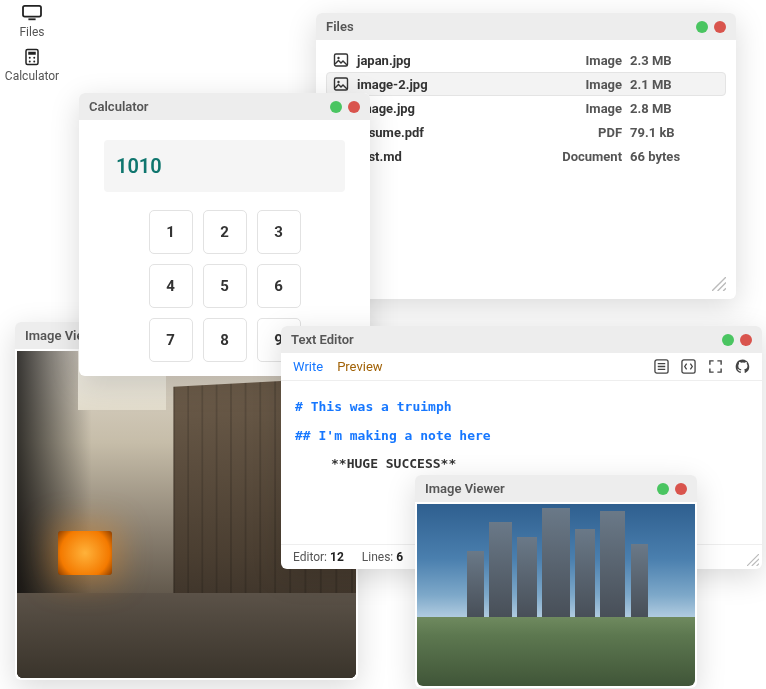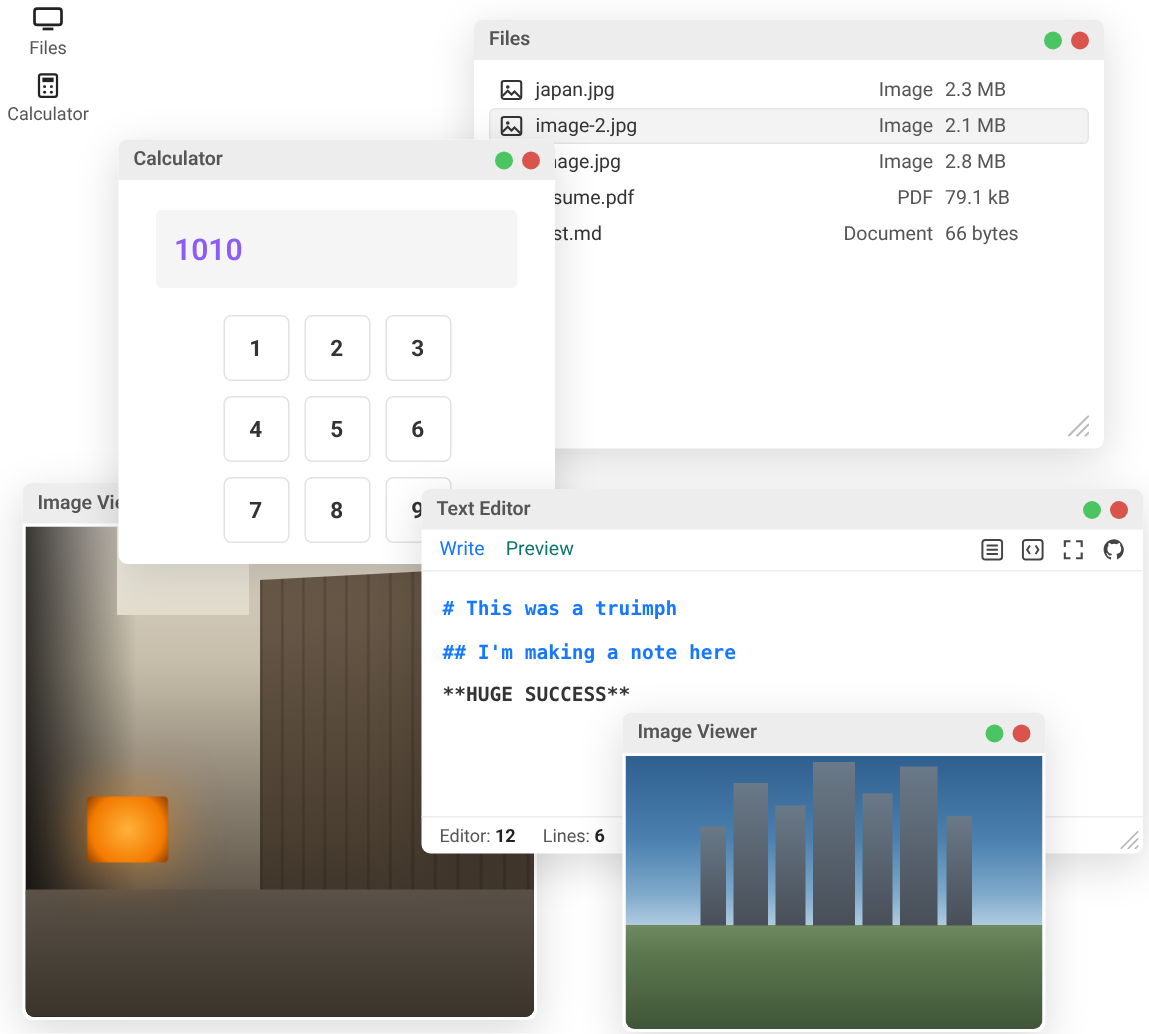--- a/index.html
+++ b/index.html
@@ -16,32 +16,32 @@
   .titlebar .title { font-weight: 600; font-size: 13px; color: #555; }
   .titlebar .controls { display: flex; gap: 6px; }
   .ctl { width: 12px; height: 12px; border-radius: 50%; display: inline-block; cursor: pointer; }
   .ctl.min { background: #4ac561; }
   .ctl.close { background: #d9544d; }
 
   
   #win-files { left: 316px; top: 13px; width: 420px; height: 286px; }
   #win-files .body { flex: 1; padding: 8px 10px 8px 10px; display: flex; flex-direction: column; overflow: hidden; }
   .file-list { flex: 1; border: 0; }
-  .file-row { display: flex; align-items: center; gap: 8px; padding: 3px 6px; border-radius: 4px; border: 1px solid transparent; cursor: pointer; }
+  .file-row { display: flex; align-items: center; gap: 8px; padding: 3px 6px; border-radius: 4px; border: 1px solid transparent; cursor: pointer; font-weight: bold; }
   .file-row.selected { background: #f3f3f3; border: 1px solid #e4e4e4; }
   .file-row .ficon { width: 16px; height: 16px; display: inline-flex; align-items: center; justify-content: center; }
   .file-row .fname { flex: 1.6; color: #333; }
   .file-row .ftype { flex: 1; text-align: right; color: #555; }
   .file-row .fsize { flex: 0.9; text-align: left; color: #555; }
   .files-resize { align-self: flex-end; width: 14px; height: 14px; color: #aaa; cursor: nwse-resize; }
 
   
   #win-calc { left: 79px; top: 93px; width: 291px; height: 283px; }
   #win-calc .body { flex: 1; padding: 20px 25px; display: flex; flex-direction: column; }
-  .calc-display { background: #f5f5f5; border-radius: 4px; padding: 14px 12px; font-size: 20px; font-weight: 600; color: #8b5cf6; margin-bottom: 18px; }
+  .calc-display { background: #f5f5f5; border-radius: 4px; padding: 14px 12px; font-size: 20px; font-weight: 600; color: #0f766e; margin-bottom: 18px; }
   .calc-grid { display: grid; grid-template-columns: repeat(3, 44px); grid-template-rows: repeat(3, 44px); gap: 10px; justify-content: center; }
   .calc-btn { display: flex; align-items: center; justify-content: center; border: 1px solid #e2e2e2; border-radius: 5px; font-size: 15px; font-weight: 700; color: #333; cursor: pointer; background: #fff; }
 
   
   #win-imgA { left: 15px; top: 322px; width: 343px; height: 358px; }
   #win-imgB { left: 415px; top: 475px; width: 282px; height: 213px; }
   .imgv-body { flex: 1; padding: 2px; display: flex; }
   .img-surface { flex: 1; border-radius: 0 0 6px 6px; overflow: hidden; }
 
   
@@ -77,27 +77,27 @@
   .photoB .b3 { left:36%; width:7%; height:44%; }
   .photoB .b4 { left:45%; width:10%; height:60%; }
   .photoB .b5 { left:57%; width:7%; height:48%; }
   .photoB .b6 { left:66%; width:9%; height:58%; }
   .photoB .b7 { left:77%; width:6%; height:40%; }
 
   
   #win-editor { left: 281px; top: 326px; width: 481px; height: 243px; }
   .ed-toolbar { display:flex; align-items:flex-end; justify-content:space-between; border-bottom:1px solid #eee; padding:6px 12px; }
   .ed-tabs { display:flex; gap:14px; }
-  .ed-tab { font-size:13px; color:#0f766e; cursor:pointer; }
+  .ed-tab { font-size:13px; color:#a16207; cursor:pointer; }
   .ed-tab.active { color:#1677ff; }
   .ed-tools { display:flex; gap:12px; color:#444; }
   .ed-tools .tool { cursor:pointer; display:inline-flex; }
   .ed-body { flex:1; padding:14px 14px; font-family: "SFMono-Regular", Consolas, monospace; font-size:13px; line-height:1.9; border-bottom:1px solid #eee; overflow:hidden;}
   .md-h1, .md-h2 { color:#1677ff; font-weight:600; }
-  .md-bold { font-weight:700; }
+  .md-bold { font-weight:700;margin-left:36px; }
   .ed-status { display:flex; gap:18px; padding:5px 12px; font-size:12px; color:#555; }
   .ed-status b { color:#222; font-weight:700; }
   .ed-resize { position:absolute; right:3px; bottom:3px; width:12px; height:12px; color:#bbb; cursor:nwse-resize; }
 
   svg { display:block; }
 </style>
 </head>
 <body>
 
 <div class="desktop-icon" style="left:5px; top:4px;">

